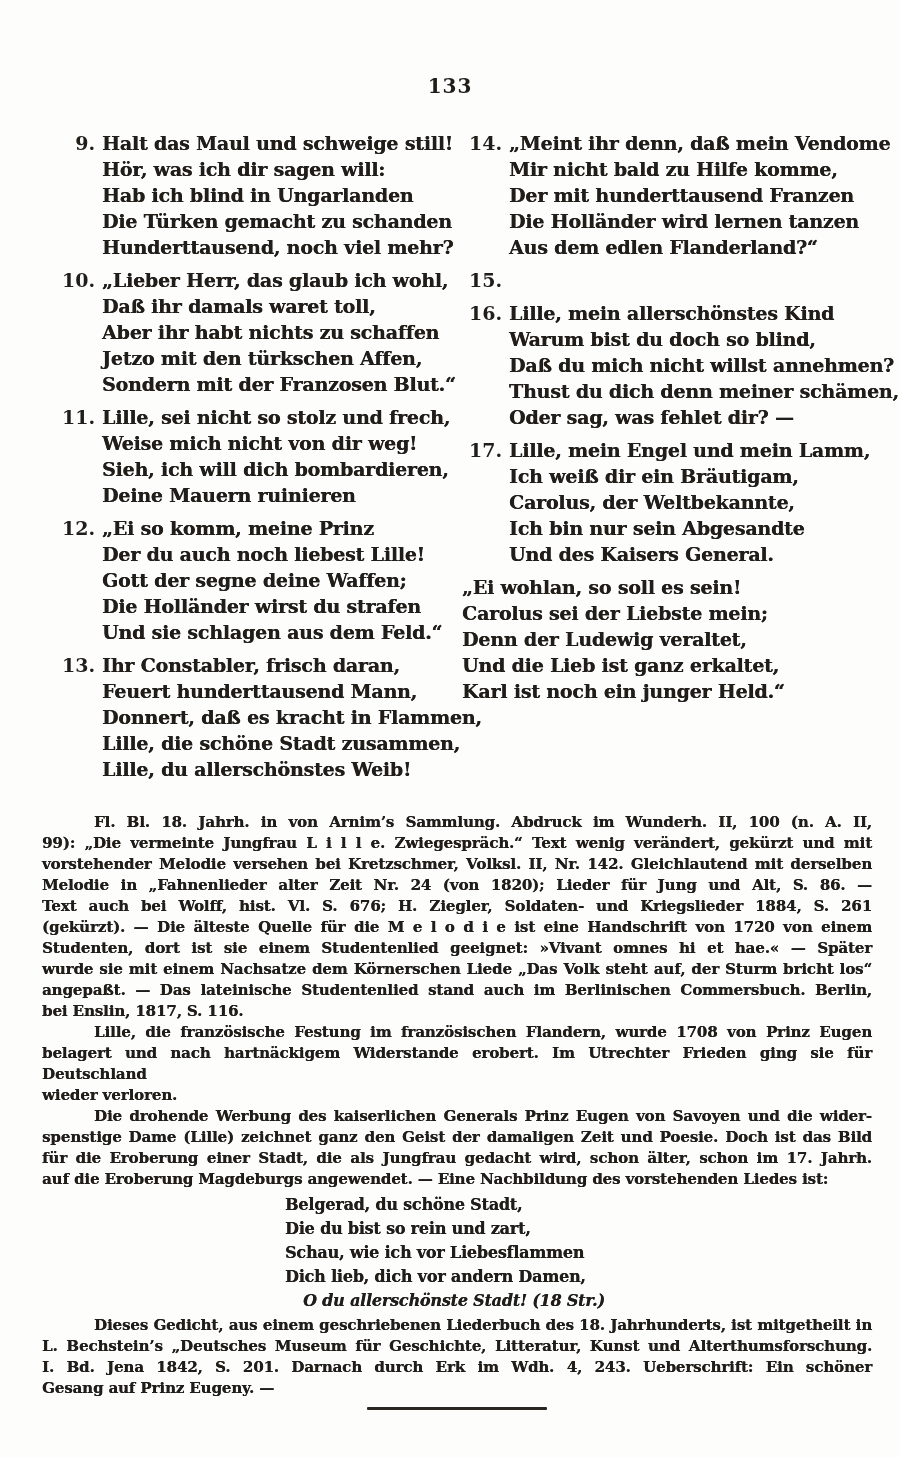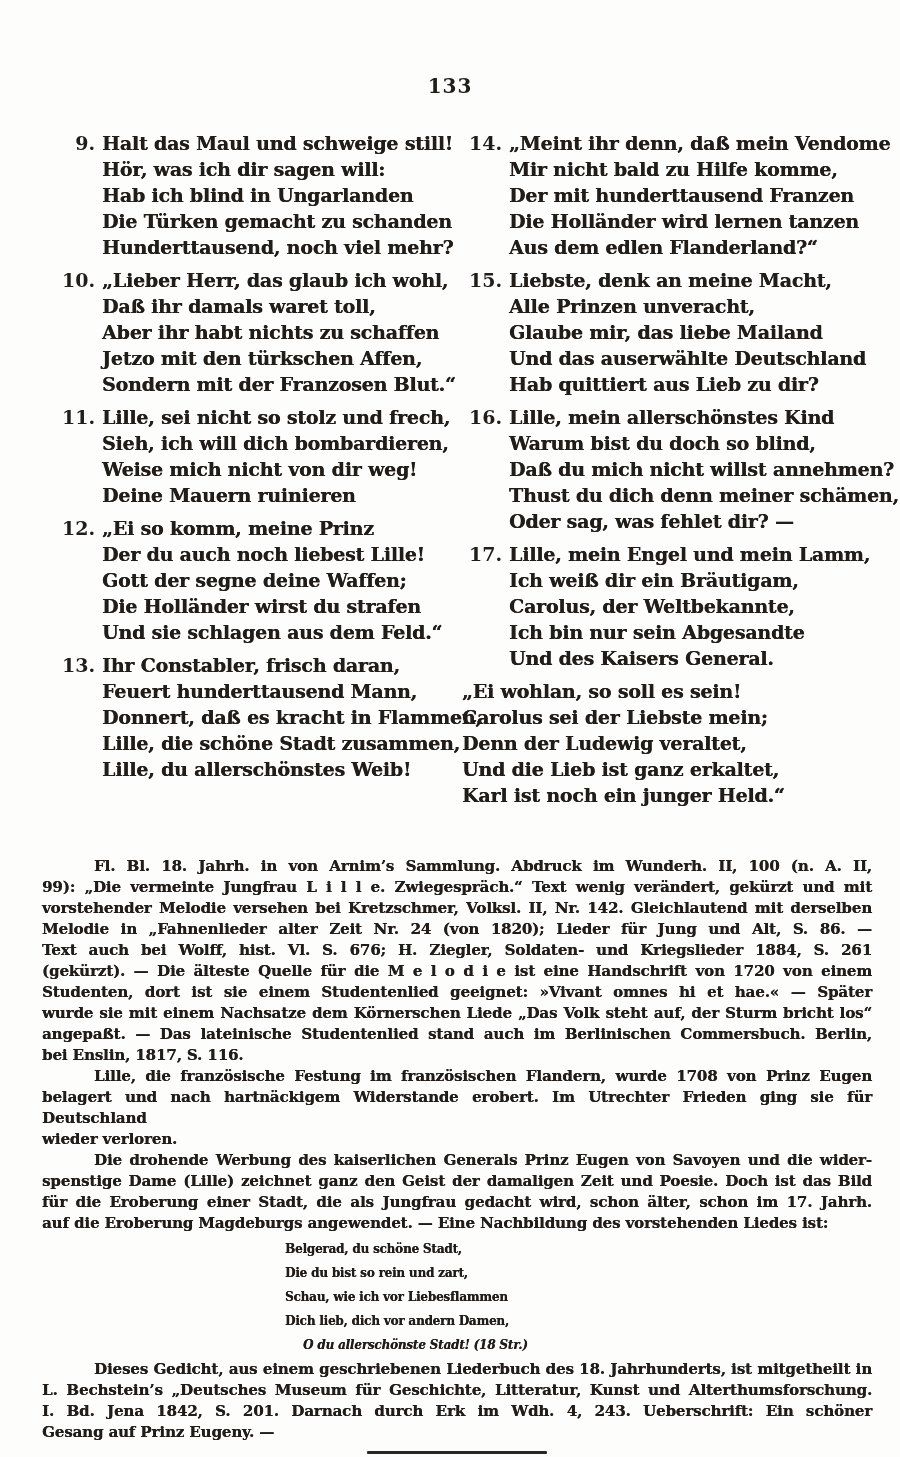--- a/index.html
+++ b/index.html
@@ -25,33 +25,33 @@
     flex: 0 0 40px; text-align: right; padding-right: 7px;
     font-size: 19px; font-weight: 700; line-height: 26px;
   }
   .vlines { flex: 1 1 auto; }
   .vline {
     font-size: 19px; font-weight: 700; line-height: 26px;
     letter-spacing: -0.2px; white-space: nowrap;
     text-shadow: 0.3px 0 0 currentColor;
   }
   
-  .notes { position: absolute; top: 856px; left: 42px; width: 830px; }
+  .notes { position: absolute; top: 812px; left: 42px; width: 830px; }
   .nline {
     font-size: 15px; font-weight: 700; line-height: 21px;
     letter-spacing: -0.1px;
     text-align: justify; text-align-last: justify;
     text-shadow: 0.25px 0 0 currentColor;
   }
   .nline.first { padding-left: 52px; }
   .nline.pl { text-align-last: left; }
   
   .inset { margin: 3px 0 2px 243px; }
   .iline {
-    font-size: 12px; font-weight: 700; line-height: 24px;
+    font-size: 16px; font-weight: 700; line-height: 24px;
     letter-spacing: -0.2px; white-space: nowrap;
     text-shadow: 0.25px 0 0 currentColor;
   }
   .iline.indent { padding-left: 18px; font-style: italic; }
   
   .endrule {
     margin: 8px auto 0 auto; width: 180px; height: 3px;
     background: #2a2622; border-radius: 1px;
   }
 </style>
@@ -78,22 +78,22 @@
       <div class="vline">Daß ihr damals waret toll,</div>
       <div class="vline">Aber ihr habt nichts zu schaffen</div>
       <div class="vline">Jetzo mit den türkschen Affen,</div>
       <div class="vline">Sondern mit der Franzosen Blut.“</div>
     </div>
   </div>
   <div class="verse">
     <div class="vnum">11.</div>
     <div class="vlines">
       <div class="vline">Lille, sei nicht so stolz und frech,</div>
+      <div class="vline">Weise mich nicht von dir weg!</div>
       <div class="vline">Sieh, ich will dich bombardieren,</div>
-      <div class="vline">Weise mich nicht von dir weg!</div>
       <div class="vline">Deine Mauern ruinieren</div>
     </div>
   </div>
   <div class="verse">
     <div class="vnum">12.</div>
     <div class="vlines">
       <div class="vline">„Ei so komm, meine Prinz</div>
       <div class="vline">Der du auch noch liebest Lille!</div>
       <div class="vline">Gott der segne deine Waffen;</div>
       <div class="vline">Die Holländer wirst du strafen</div>
@@ -118,27 +118,20 @@
     <div class="vlines">
       <div class="vline">„Meint ihr denn, daß mein Vendome</div>
       <div class="vline">Mir nicht bald zu Hilfe komme,</div>
       <div class="vline">Der mit hunderttausend Franzen</div>
       <div class="vline">Die Holländer wird lernen tanzen</div>
       <div class="vline">Aus dem edlen Flanderland?“</div>
     </div>
   </div>
   <div class="verse">
     <div class="vnum">15.</div>
-    <div class="vlines">
-      <div class="vline">Liebste, denk an meine Macht,</div>
-      <div class="vline">Alle Prinzen unveracht,</div>
-      <div class="vline">Glaube mir, das liebe Mailand</div>
-      <div class="vline">Und das auserwählte Deutschland</div>
-      <div class="vline">Hab quittiert aus Lieb zu dir?</div>
-    </div>
   </div>
   <div class="verse">
     <div class="vnum">16.</div>
     <div class="vlines">
       <div class="vline">Lille, mein allerschönstes Kind</div>
       <div class="vline">Warum bist du doch so blind,</div>
       <div class="vline">Daß du mich nicht willst annehmen?</div>
       <div class="vline">Thust du dich denn meiner schämen,</div>
       <div class="vline">Oder sag, was fehlet dir? —</div>
     </div>

